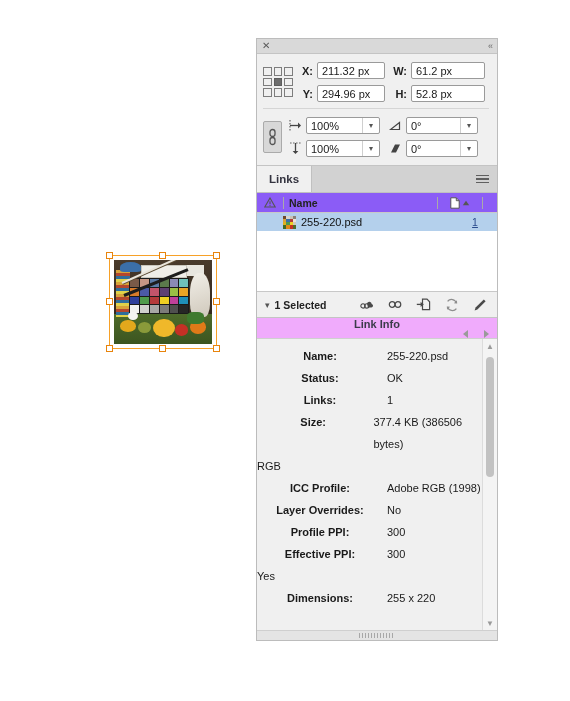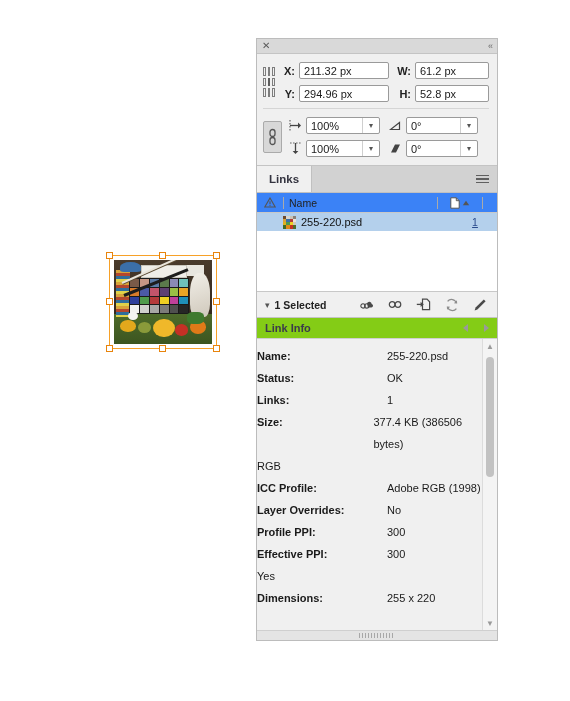--- a/index.html
+++ b/index.html
@@ -74,21 +74,21 @@
   .proxy{width:30px;height:30px;margin-right:4px;display:grid;
     grid-template-columns:repeat(3,1fr);grid-template-rows:repeat(3,1fr);gap:2px;}
   .proxy i{border:1.2px solid #7d7d7d;background:#f0f0f0;box-sizing:border-box;}
   .proxy i.on{background:#6e6e6e;border-color:#5d5d5d;}
   .fieldcol{display:flex;flex-direction:column;gap:6px;flex:1;}
   .fieldline{display:flex;align-items:center;gap:0;}
   .flabel{font-size:11px;color:#222;width:16px;text-align:right;margin-right:4px;font-weight:bold;}
   .flabel.w{width:14px;}
   .ffield{height:17px;background:#fff;border:1px solid #9a9a9a;border-radius:2px;
     font-size:11px;color:#1a1a1a;display:flex;align-items:center;padding:0 4px;box-sizing:border-box;}
-  .ffield.xy{width:90px;}
+  .ffield.xy{width:68px;}
   .ffield.wh{width:74px;}
   .grp{display:flex;align-items:center;}
   .grp + .grp{margin-left:8px;}
 
   .xf-divider{height:1px;background:#d5d5d5;margin:2px 0 8px 0;}
 
   .scalerow{display:flex;align-items:center;}
   .chainbtn{width:17px;height:30px;background:#d8d8d8;border:1px solid #aaa;border-radius:2px;
     display:flex;align-items:center;justify-content:center;margin-right:6px;}
   .chainbtn svg{display:block;}
@@ -98,54 +98,54 @@
   .combo span.val{padding-left:4px;}
   .combo .caret{width:16px;height:100%;display:flex;align-items:center;justify-content:center;
     border-left:1px solid #cfcfcf;color:#555;font-size:8px;}
   .combo.scale{width:74px;}
   .combo.angle{width:72px;}
   .scalecol{display:flex;flex-direction:column;gap:6px;}
 
   
   .links-section{border-top:1px solid #c4c4c4;display:flex;flex-direction:column;flex:none;}
   .links-list{background:#fff;height:78px;border-bottom:1px solid #c8c8c8;}
-  .col-head{height:19px;background:#3b82f6;border-bottom:1px solid #c8c8c8;
-    display:flex;align-items:center;font-size:10.5px;color:#222;font-weight:normal;}
+  .col-head{height:19px;background:#8b5cf6;border-bottom:1px solid #c8c8c8;
+    display:flex;align-items:center;font-size:10.5px;color:#222;font-weight:bold;}
   .ch-warn{width:26px;display:flex;align-items:center;justify-content:center;}
   .ch-sep{width:1px;height:12px;background:#aaa;}
   .ch-name{flex:1;padding-left:5px;}
   .ch-page{width:44px;display:flex;align-items:center;justify-content:center;gap:2px;}
   .link-row{height:18px;background:#b4d0ec;display:flex;align-items:center;padding-left:26px;}
   .thumb{width:13px;height:13px;margin-right:5px;overflow:hidden;border:0;position:relative;flex:none;}
   .thumb .tg{position:absolute;inset:0;display:grid;grid-template-columns:repeat(4,1fr);
     grid-template-rows:repeat(4,1fr);}
   .thumb .tg i{display:block;}
   .link-name{font-size:11px;color:#111;flex:1;}
   .link-page{width:44px;text-align:center;font-size:10.5px;color:#2a4b8d;text-decoration:underline;}
 
   .links-toolbar{height:25px;background:#f0f0f0;display:flex;align-items:center;
     padding:0 8px;border-bottom:1px solid #c4c4c4;}
   .sel-caret{font-size:9px;color:#555;margin-right:5px;}
   .sel-text{font-size:10.5px;color:#222;font-weight:bold;}
   .tool-icons{margin-left:auto;display:flex;align-items:center;gap:13px;padding-right:2px;}
   .tool-icons .ti{width:15px;height:15px;display:flex;align-items:center;justify-content:center;}
 
   
-  .linkinfo-head{height:20px;background:#84cc16;display:flex;align-items:center;
-    padding:0 8px;border-bottom:1px solid #cfcfcf;}
+  .linkinfo-head{height:20px;background:#f0abfc;display:flex;align-items:center;
+    padding:0 8px;border-bottom:1px solid #cfcfcf;flex-direction:column;}
   .li-title{font-size:11px;font-weight:bold;color:#3b3b4a;}
   .li-nav{margin-left:auto;display:flex;gap:16px;align-items:center;}
   .li-nav .tri{width:0;height:0;}
   .tri-l{border-top:4px solid transparent;border-bottom:4px solid transparent;border-right:5px solid #9a9a9a;}
   .tri-r{border-top:4px solid transparent;border-bottom:4px solid transparent;border-left:5px solid #9a9a9a;}
 
   .linkinfo-body{flex:1;background:#f0f0f0;position:relative;overflow:hidden;display:flex;}
   .li-rows{flex:1;padding:6px 0 0 0;}
   .li-row{display:flex;font-size:11px;line-height:22px;}
-  .li-key{width:126px;text-align:left;font-weight:bold;color:#1a1a1a;padding-right:4px;}
+  .li-key{width:126px;text-align:center;font-weight:bold;color:#1a1a1a;padding-right:4px;}
   .li-val{color:#1a1a1a;}
 
   .vscroll{width:14px;background:#f4f4f4;border-left:1px solid #dcdcdc;
     display:flex;flex-direction:column;align-items:center;position:relative;}
   .vs-arrow{height:14px;display:flex;align-items:center;justify-content:center;color:#9a9a9a;font-size:8px;flex:none;}
   .vs-track{flex:1;width:100%;position:relative;}
   .vs-thumb{position:absolute;left:3px;right:3px;top:4px;height:120px;background:#c2c2c2;border-radius:4px;}
 
   .dock-footer{height:9px;background:#e4e4e4;border-top:1px solid #cfcfcf;
     display:flex;align-items:center;justify-content:center;flex:none;}

